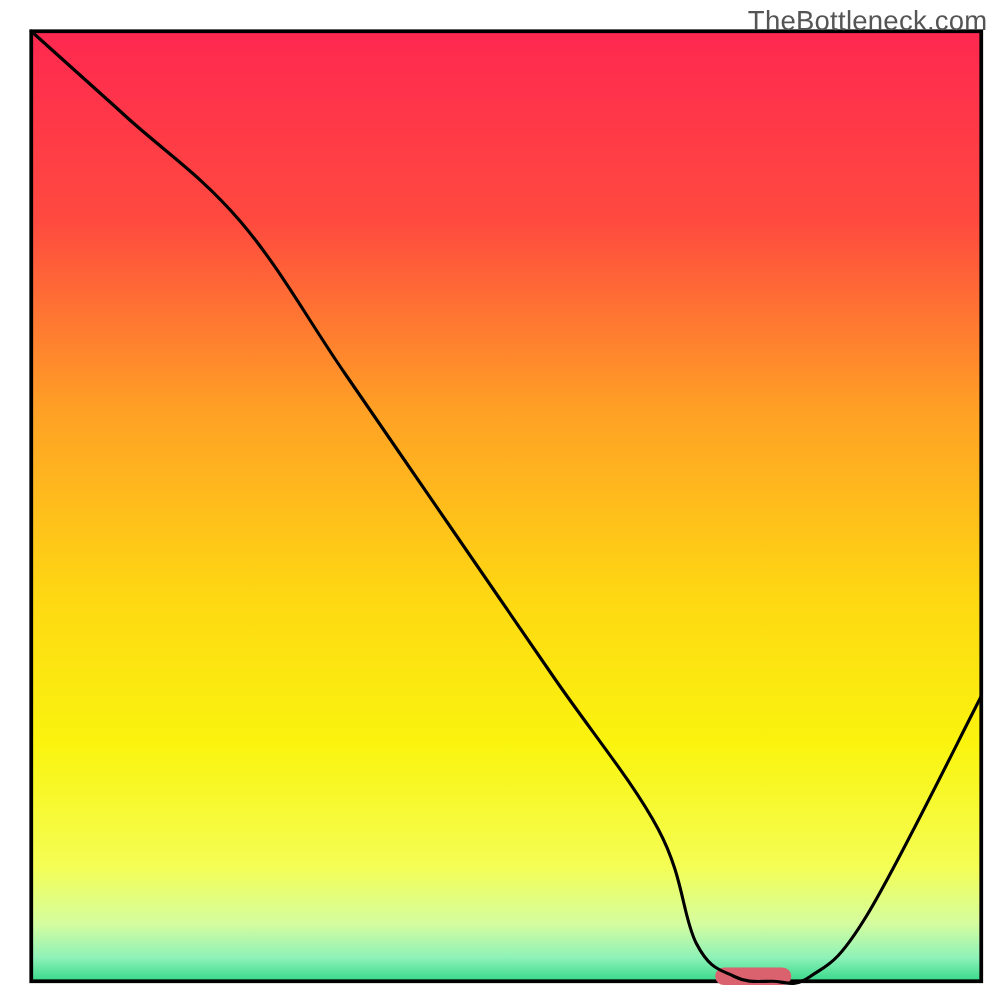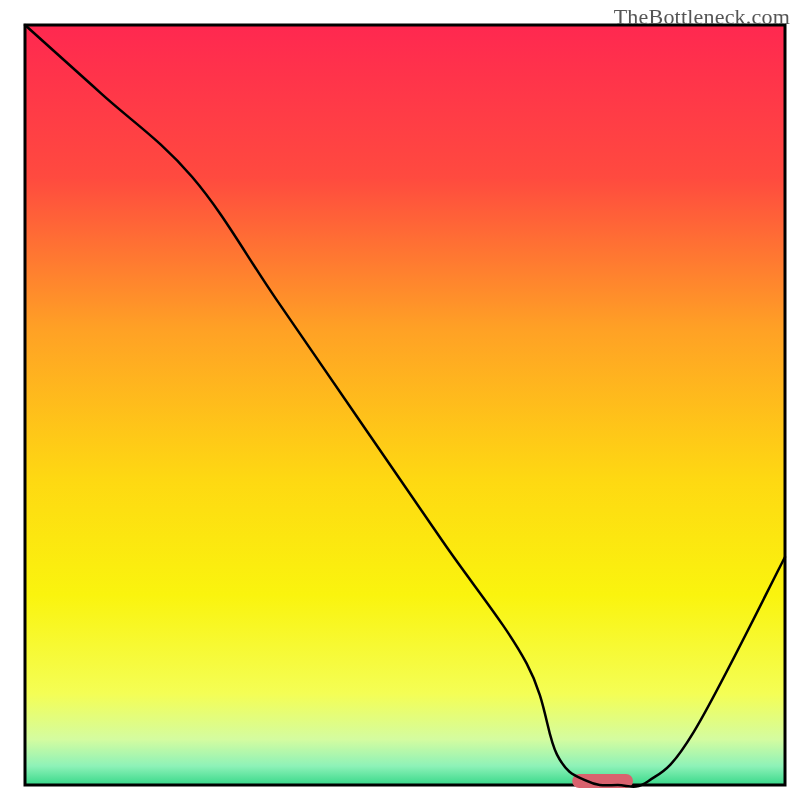--- a/index.html
+++ b/index.html
@@ -7,21 +7,20 @@
     padding: 0;
     width: 800px;
     height: 800px;
     background: #ffffff;
     font-family: Arial, Helvetica, sans-serif;
   }
   .chart-container {
     position: relative;
     width: 800px;
     height: 800px;
-    font-family: Liberation Serif, serif;
   }
   .watermark {
     position: absolute;
     top: 4px;
     right: 10px;
     font-size: 22px;
     font-weight: 500;
     color: #555555;
     letter-spacing: 0.2px;
     z-index: 5;

